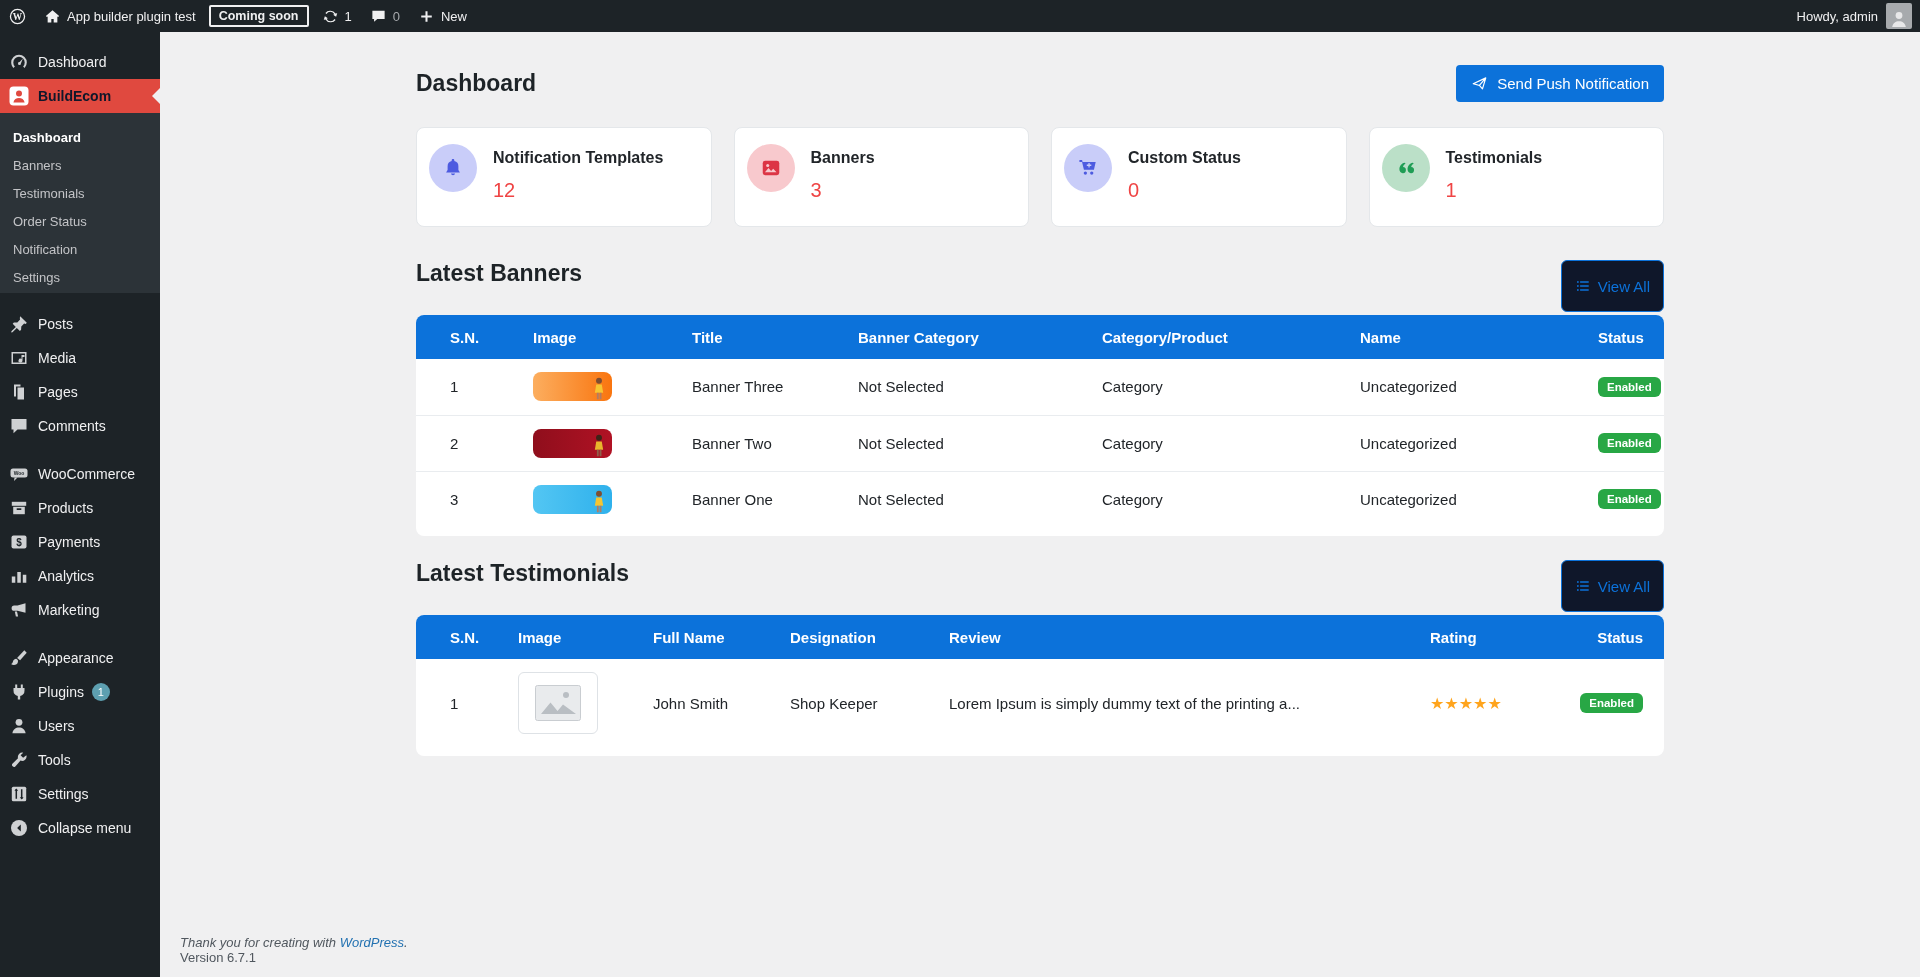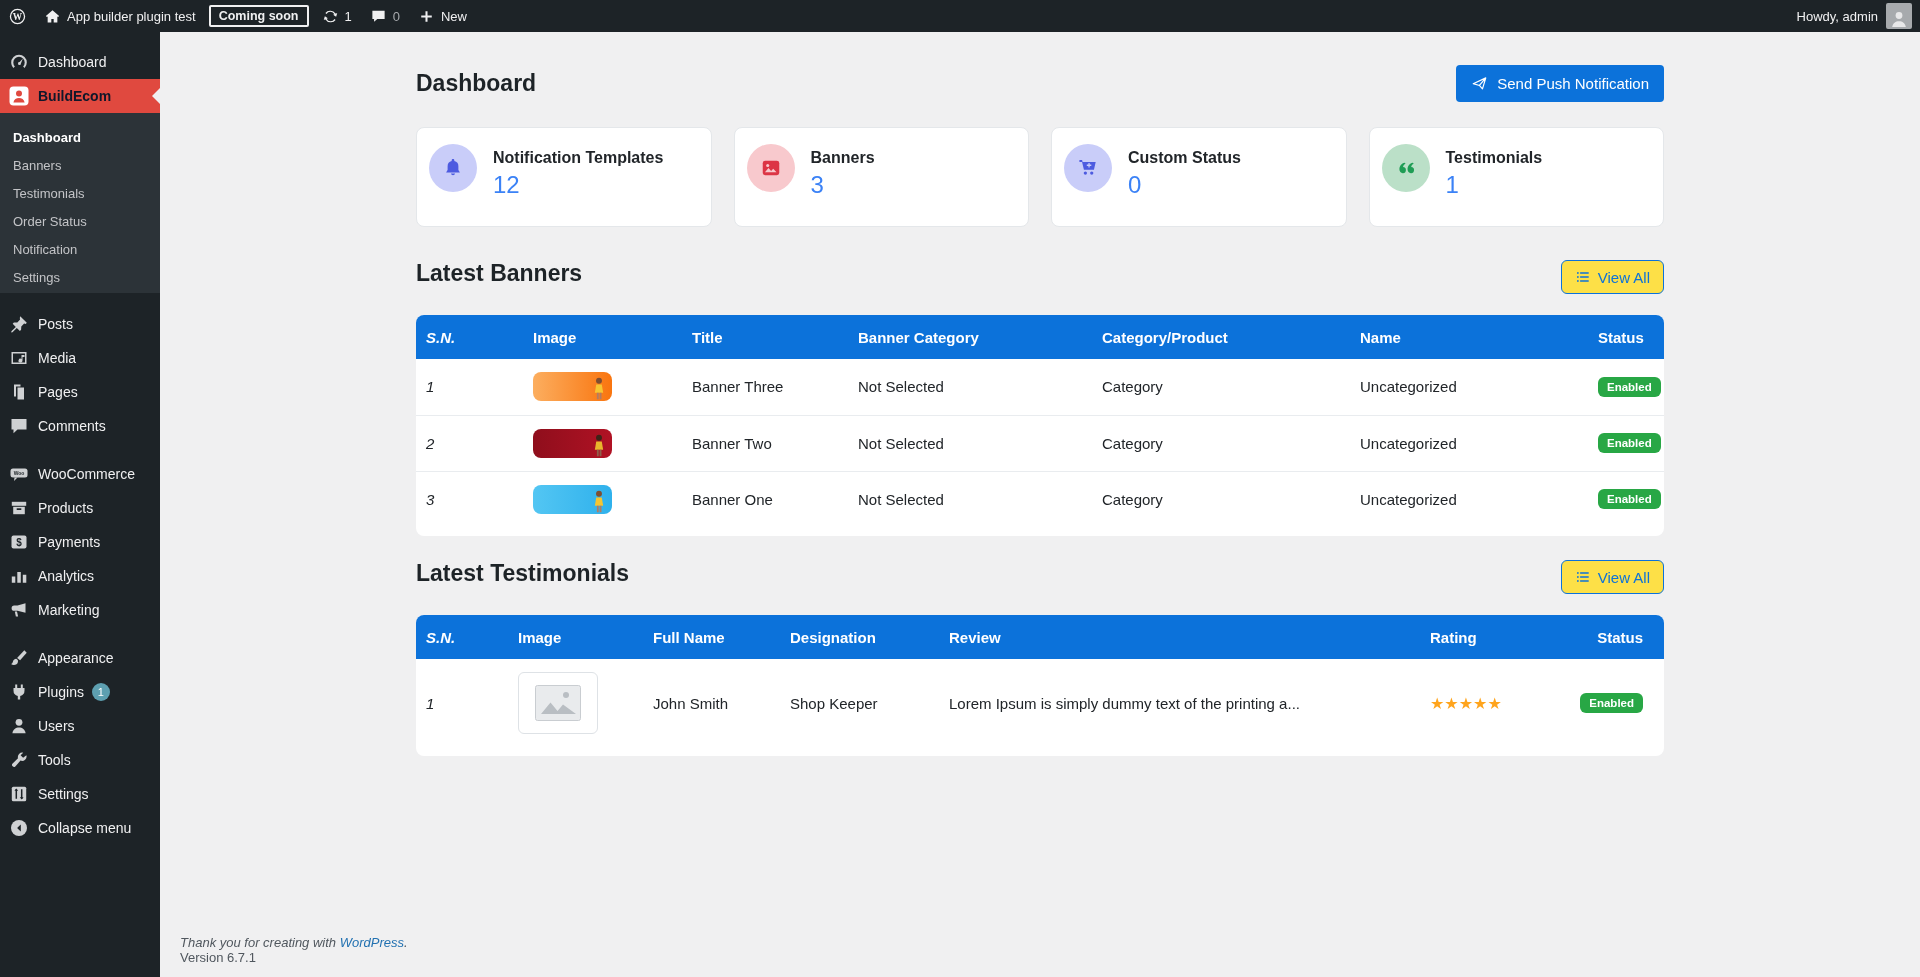--- a/index.html
+++ b/index.html
@@ -40,32 +40,32 @@
 .page-title { font-size:23px; font-weight:700; color:#1d2327; }
 .btn-primary { display:flex; align-items:center; gap:9px; background:var(--primary); color:#fff; font-size:15px; padding:0 15px; height:37px; border-radius:4px; border:none; cursor:pointer; font-family:inherit; }
 .btn-primary svg { width:17px; height:17px; }
 
 .cards { display:flex; gap:22px; margin-top:26px; }
 .stat-card { flex:1; height:100px; background:#fff; border:1px solid #e4e7ea; border-radius:8px; padding:13px 12px; display:flex; }
 .stat-ic { width:48px; height:48px; border-radius:50%; display:flex; align-items:center; justify-content:center; margin-top:3px; flex-shrink:0; }
 .stat-ic svg { width:22px; height:22px; }
 .stat-body { margin-left:16px; padding-top:8px; }
 .stat-label { font-size:16px; font-weight:600; color:#212529;text-align:right; }
-.stat-value { font-size:24px; color:#3b82f6; margin-top:4px; }
+.stat-value { font-size:20px; color:#ef4444; margin-top:12px; }
 
 .section-head { display:flex; justify-content:space-between; align-items:flex-start; margin-top:33px; height:34px; }
 .section-head.second { margin-top:24px;gap:14px; }
 .section-title { font-size:23px; font-weight:700; color:#1d2327; }
-.btn-outline { display:flex; align-items:center; gap:7px; border:1px solid var(--primary); color:var(--primary); background:#fde047; height:34px; padding:0 13px; border-radius:6px; font-size:15px; cursor:pointer; font-family:inherit; }
+.btn-outline { display:flex; align-items:center; gap:7px; border:1px solid var(--primary); color:var(--primary); background:#0f172a; height:52px; padding:0 13px; border-radius:6px; font-size:15px; cursor:pointer; font-family:inherit; }
 .btn-outline svg { width:16px; height:16px; }
 
 .table-card { background:#fff; border-radius:8px; margin-top:21px; padding-bottom:9px; overflow:hidden; }
 table { width:100%; border-collapse:collapse; table-layout:fixed; }
 thead th { background:var(--primary); color:#fff; height:44px; font-size:15px; font-weight:700; text-align:left; padding:0; }
-th.c1, td.c1 { padding-left:10px;font-style:italic; }
+th.c1, td.c1 { padding-left:34px; }
 th.cl, td.cl { text-align:right; padding-right:21px; }
 tbody td { height:56px; font-size:15px; color:#212529; padding:0; }
 tbody tr + tr td { border-top:1px solid #e9ecef; }
 .t2 tbody td { height:88px; }
 
 .thumb-banner { width:79px; height:29px; border-radius:8px; position:relative; overflow:hidden; }
 .thumb-banner svg { position:absolute; right:6px; bottom:0; height:24px; width:14px; }
 .thumb-testimonial { width:80px; height:62px; border:1px solid #dee2e6; border-radius:6px; background:#fff; display:flex; align-items:center; justify-content:center; }
 .badge-enabled { display:inline-block; background:var(--success); color:#fff; font-size:11.5px; font-weight:700; padding:4px 9px; border-radius:6px; }
 .stars { color:#ffa41c; font-size:16px; letter-spacing:0; white-space:nowrap; }

